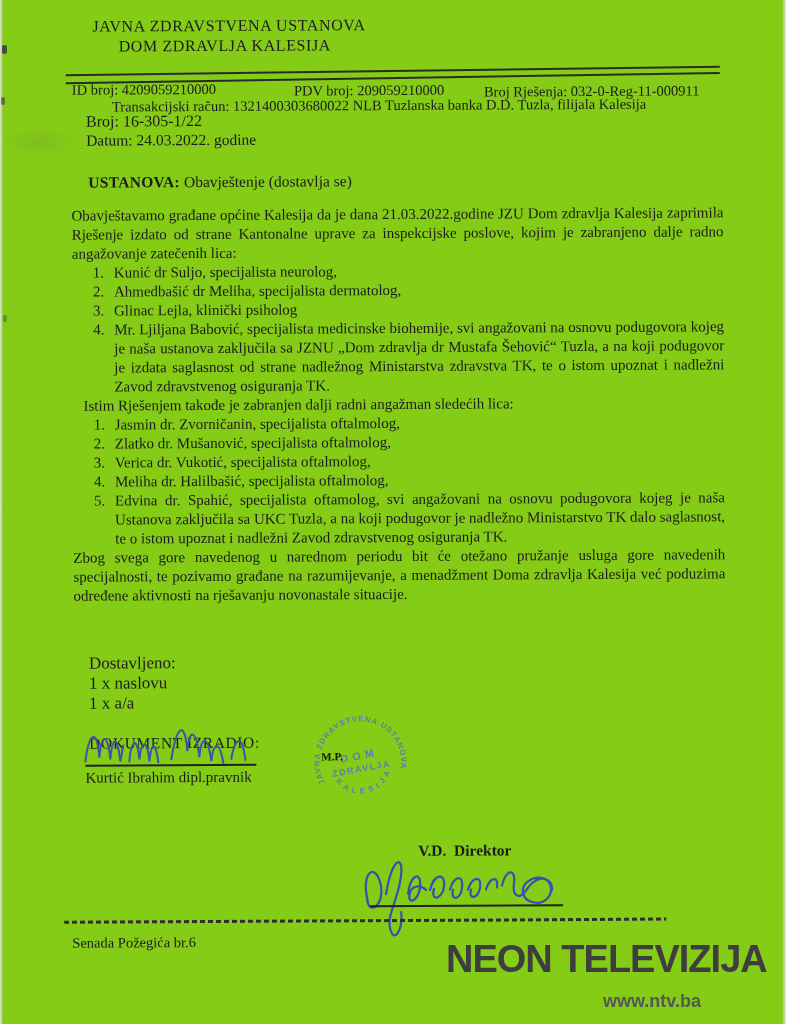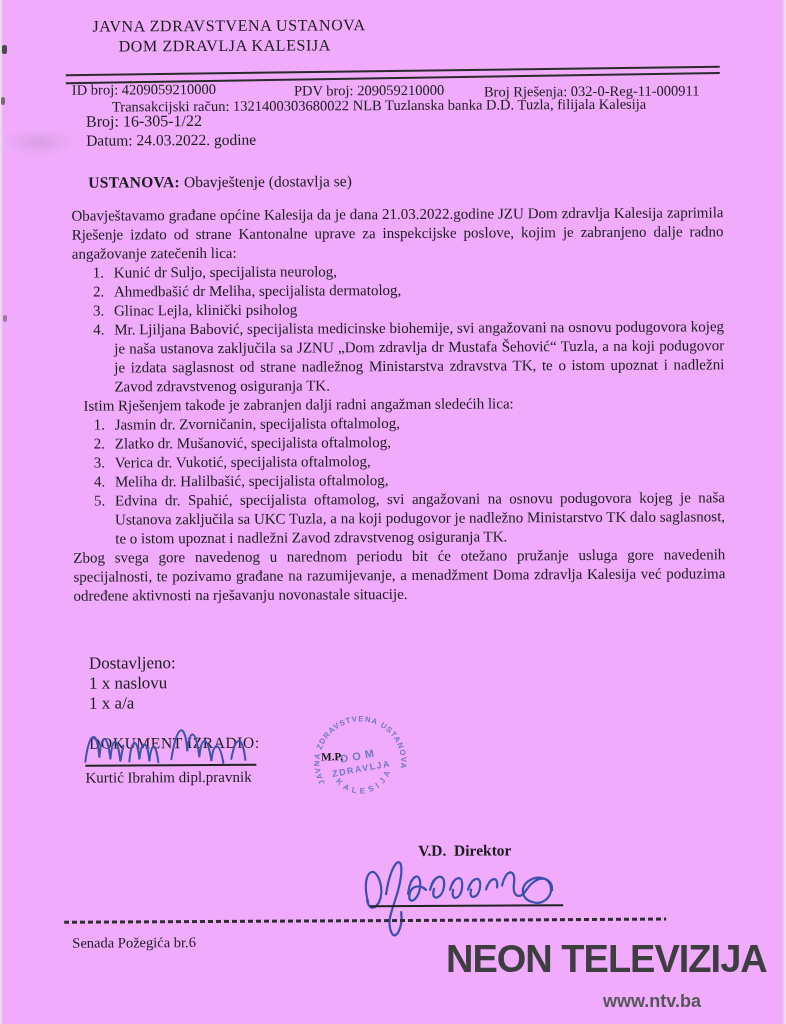--- a/index.html
+++ b/index.html
@@ -1,17 +1,17 @@
 <!DOCTYPE html>
 <html><head>
 <meta charset="utf-8">
 <style>
   html,body{margin:0;padding:0;background:#ffffff;}
   #paper{
-    position:relative;width:786px;height:1024px;background:#f0abfc;
+    position:relative;width:786px;height:1024px;background:#84cc16;
     font-family:"Liberation Serif",serif;color:#1c1c1c;overflow:hidden;
   }
   .edge-left{position:absolute;left:0;top:0;bottom:0;width:3px;background:linear-gradient(90deg,#e9e9e6,rgba(255,255,255,0));}
   .edge-right{position:absolute;right:0;top:0;bottom:0;width:4px;background:linear-gradient(270deg,#ebebe8,rgba(255,255,255,0));}
   .speck{position:absolute;background:#4a4a4a;border-radius:2px;}
   .smudge{position:absolute;left:2px;top:128px;width:74px;height:28px;
     background:radial-gradient(ellipse at center,rgba(90,90,88,.14),rgba(255,255,255,0) 70%);}
   .doc{position:absolute;inset:0;transform:rotate(-0.3deg);transform-origin:400px 500px;}
 
   .hdr1{position:absolute;left:95px;top:16px;font-size:16px;letter-spacing:.6px;}

